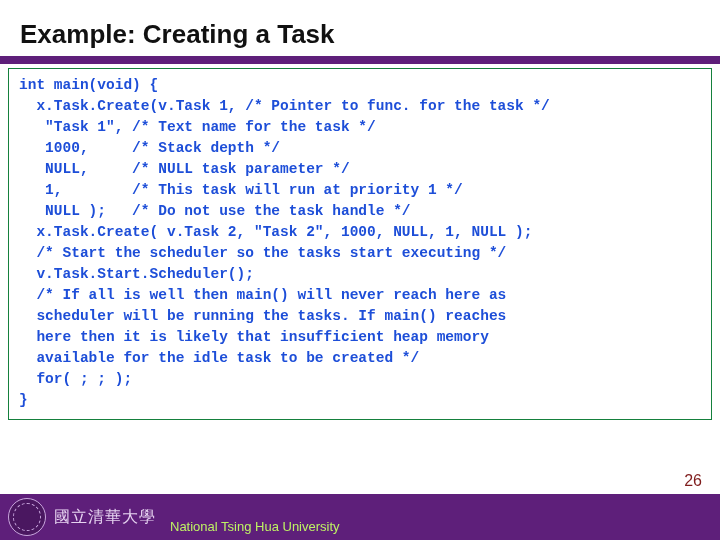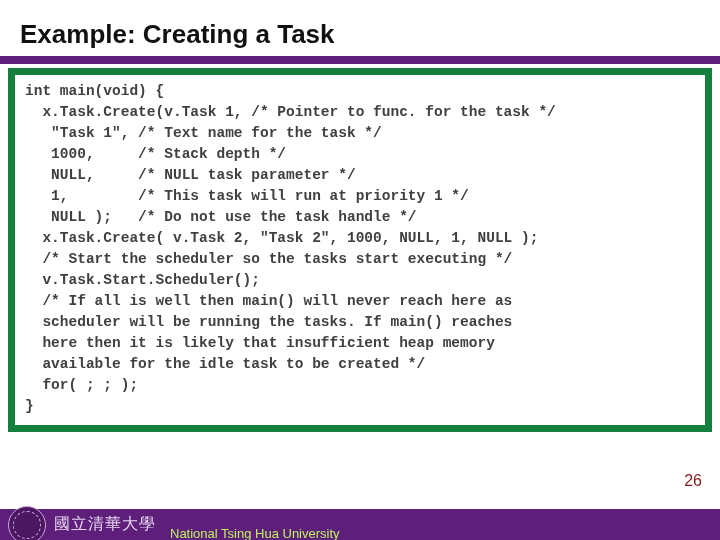--- a/index.html
+++ b/index.html
@@ -20,35 +20,35 @@
     color: #111;
     margin-top: 9px;
   }
   .title-bar {
     height: 8px;
     background: #5e1f7a;
     width: 100%;
   }
   .code-box {
     margin: 4px 8px 0 8px;
-    border: 7px solid #15803d;
+    border: 1px solid #15803d;
     padding: 6px 10px 8px 10px;
     font-family: "Courier New", monospace;
     font-size: 14.5px;
     font-weight: bold;
     line-height: 1.45;
     white-space: pre;
-    color: #404040;
+    color: #1d4ed8;
   }
   .footer {
     position: absolute;
     left: 0;
     bottom: 0;
     width: 100%;
-    height: 31px;
+    height: 46px;
     background: #5e1f7a;
     display: flex;
     align-items: center;
     color: #fff;
   }
   .footer-logo {
     width: 38px;
     height: 38px;
     border-radius: 50%;
     background: #4a1760;

